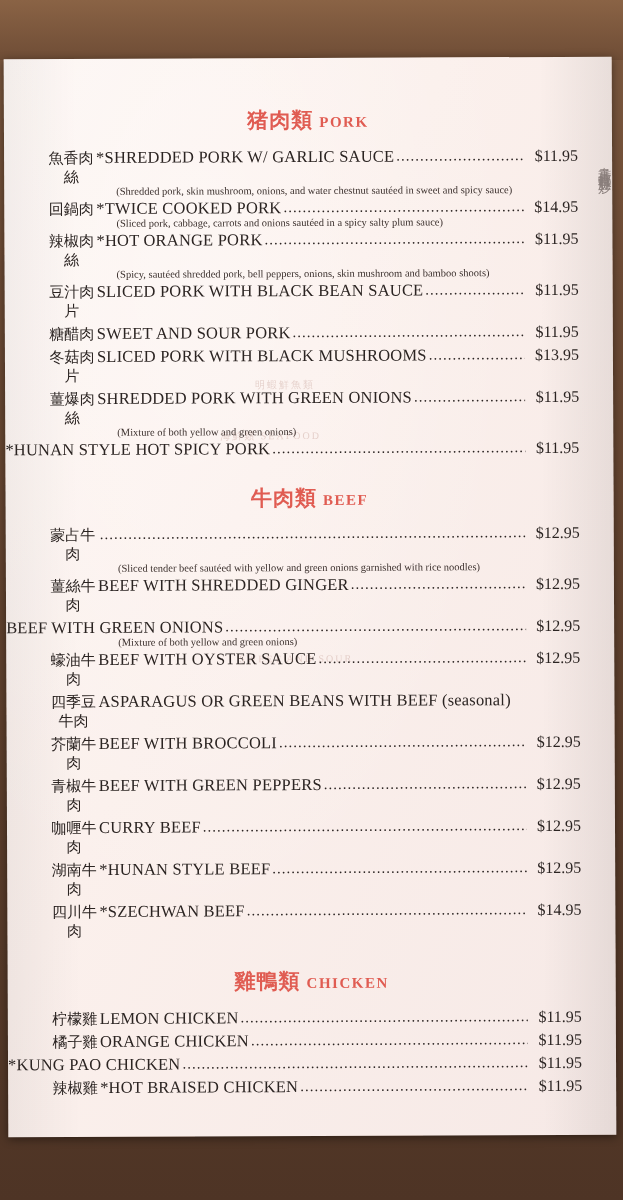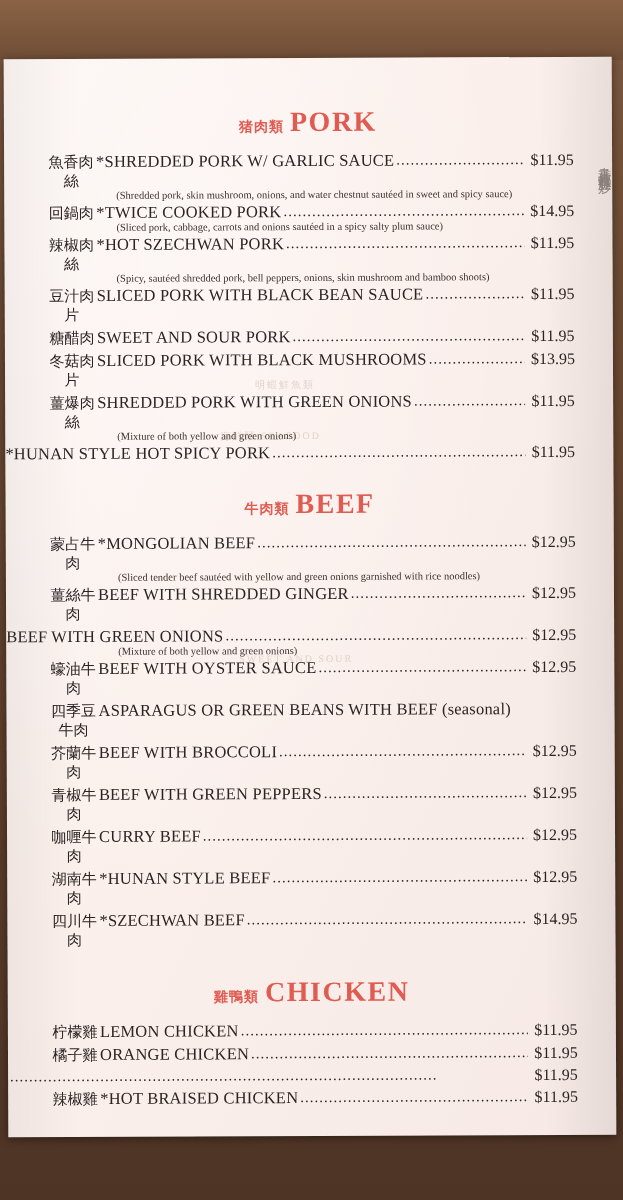--- a/index.html
+++ b/index.html
@@ -71,26 +71,26 @@
   }
   .section-header {
     text-align: center;
     color: #d9534f;
     color: #e05c52;
     font-weight: bold;
     letter-spacing: 1px;
   }
   .section-header .cn {
     font-family: "DejaVu Sans", sans-serif;
-    font-size: 14px;
+    font-size: 21px;
     margin-right: 6px;
   }
   .section-header .en {
     font-family: "Liberation Serif", serif;
-    font-size: 28px;
+    font-size: 15px;
     letter-spacing: 1.5px;
   }
   .item {
     display: flex;
     align-items: baseline;
     padding: 0;
     margin: 0;
   }
   .cn-name {
     width: 92px;
@@ -125,21 +125,21 @@
     letter-spacing: 1px;
     margin: 0 2px;
     position: relative;
     top: -1px;
   }
   .price {
     font-family: "Liberation Serif", serif;
     font-size: 16px;
     color: #2b2422;
     min-width: 52px;
-    text-align: center;
+    text-align: right;
     padding-right: 34px;
   }
   .desc {
     font-family: "Liberation Serif", serif;
     font-size: 10.5px;
     color: #3a2f2c;
     padding-left: 112px;
     line-height: 12px;
     margin-top: -1px;
     margin-bottom: 1px;
@@ -190,21 +190,21 @@
           <div class="en-wrap">
             <span class="en-name">*TWICE COOKED PORK</span>
             <span class="dots">..........................................................................................</span>
             <span class="price">$14.95</span>
           </div>
         </div>
         <div class="desc">(Sliced pork, cabbage, carrots and onions sautéed in a spicy salty plum sauce)</div>
         <div class="item">
           <div class="cn-name">辣椒肉絲</div>
           <div class="en-wrap">
-            <span class="en-name">*HOT SZECHWAN PORK</span>
+            <span class="en-name">*HOT ORANGE PORK</span>
             <span class="dots">..........................................................................................</span>
             <span class="price">$11.95</span>
           </div>
         </div>
         <div class="desc">(Spicy, sautéed shredded pork, bell peppers, onions, skin mushroom and bamboo shoots)</div>
         <div class="item">
           <div class="cn-name">豆汁肉片</div>
           <div class="en-wrap">
             <span class="en-name">SLICED PORK WITH BLACK BEAN SAUCE</span>
             <span class="dots">..........................................................................................</span>
@@ -247,21 +247,20 @@
           </div>
         </div>
         <div class="rowgap"></div>
       </div>
       <div class="section" style="padding-top: 22px;">
         <div class="section-header"><span class="cn">牛肉類</span><span class="en">BEEF</span></div>
         <div class="spacer-md"></div>
         <div class="item">
           <div class="cn-name">蒙占牛肉</div>
           <div class="en-wrap">
-            <span class="en-name">*MONGOLIAN BEEF</span>
             <span class="dots">..........................................................................................</span>
             <span class="price">$12.95</span>
           </div>
         </div>
         <div class="desc">(Sliced tender beef sautéed with yellow and green onions garnished with rice noodles)</div>
         <div class="item">
           <div class="cn-name">薑絲牛肉</div>
           <div class="en-wrap">
             <span class="en-name">BEEF WITH SHREDDED GINGER</span>
             <span class="dots">..........................................................................................</span>
@@ -357,20 +356,21 @@
           <div class="cn-name">橘子雞</div>
           <div class="en-wrap">
             <span class="en-name">ORANGE CHICKEN</span>
             <span class="dots">..........................................................................................</span>
             <span class="price">$11.95</span>
           </div>
         </div>
         <div class="rowgap"></div>
         <div class="item">
           <div class="en-wrap">
+            <span class="en-name">*KUNG PAO CHICKEN</span>
             <span class="dots">..........................................................................................</span>
             <span class="price">$11.95</span>
           </div>
         </div>
         <div class="rowgap"></div>
         <div class="item">
           <div class="cn-name">辣椒雞</div>
           <div class="en-wrap">
             <span class="en-name">*HOT BRAISED CHICKEN</span>
             <span class="dots">..........................................................................................</span>

